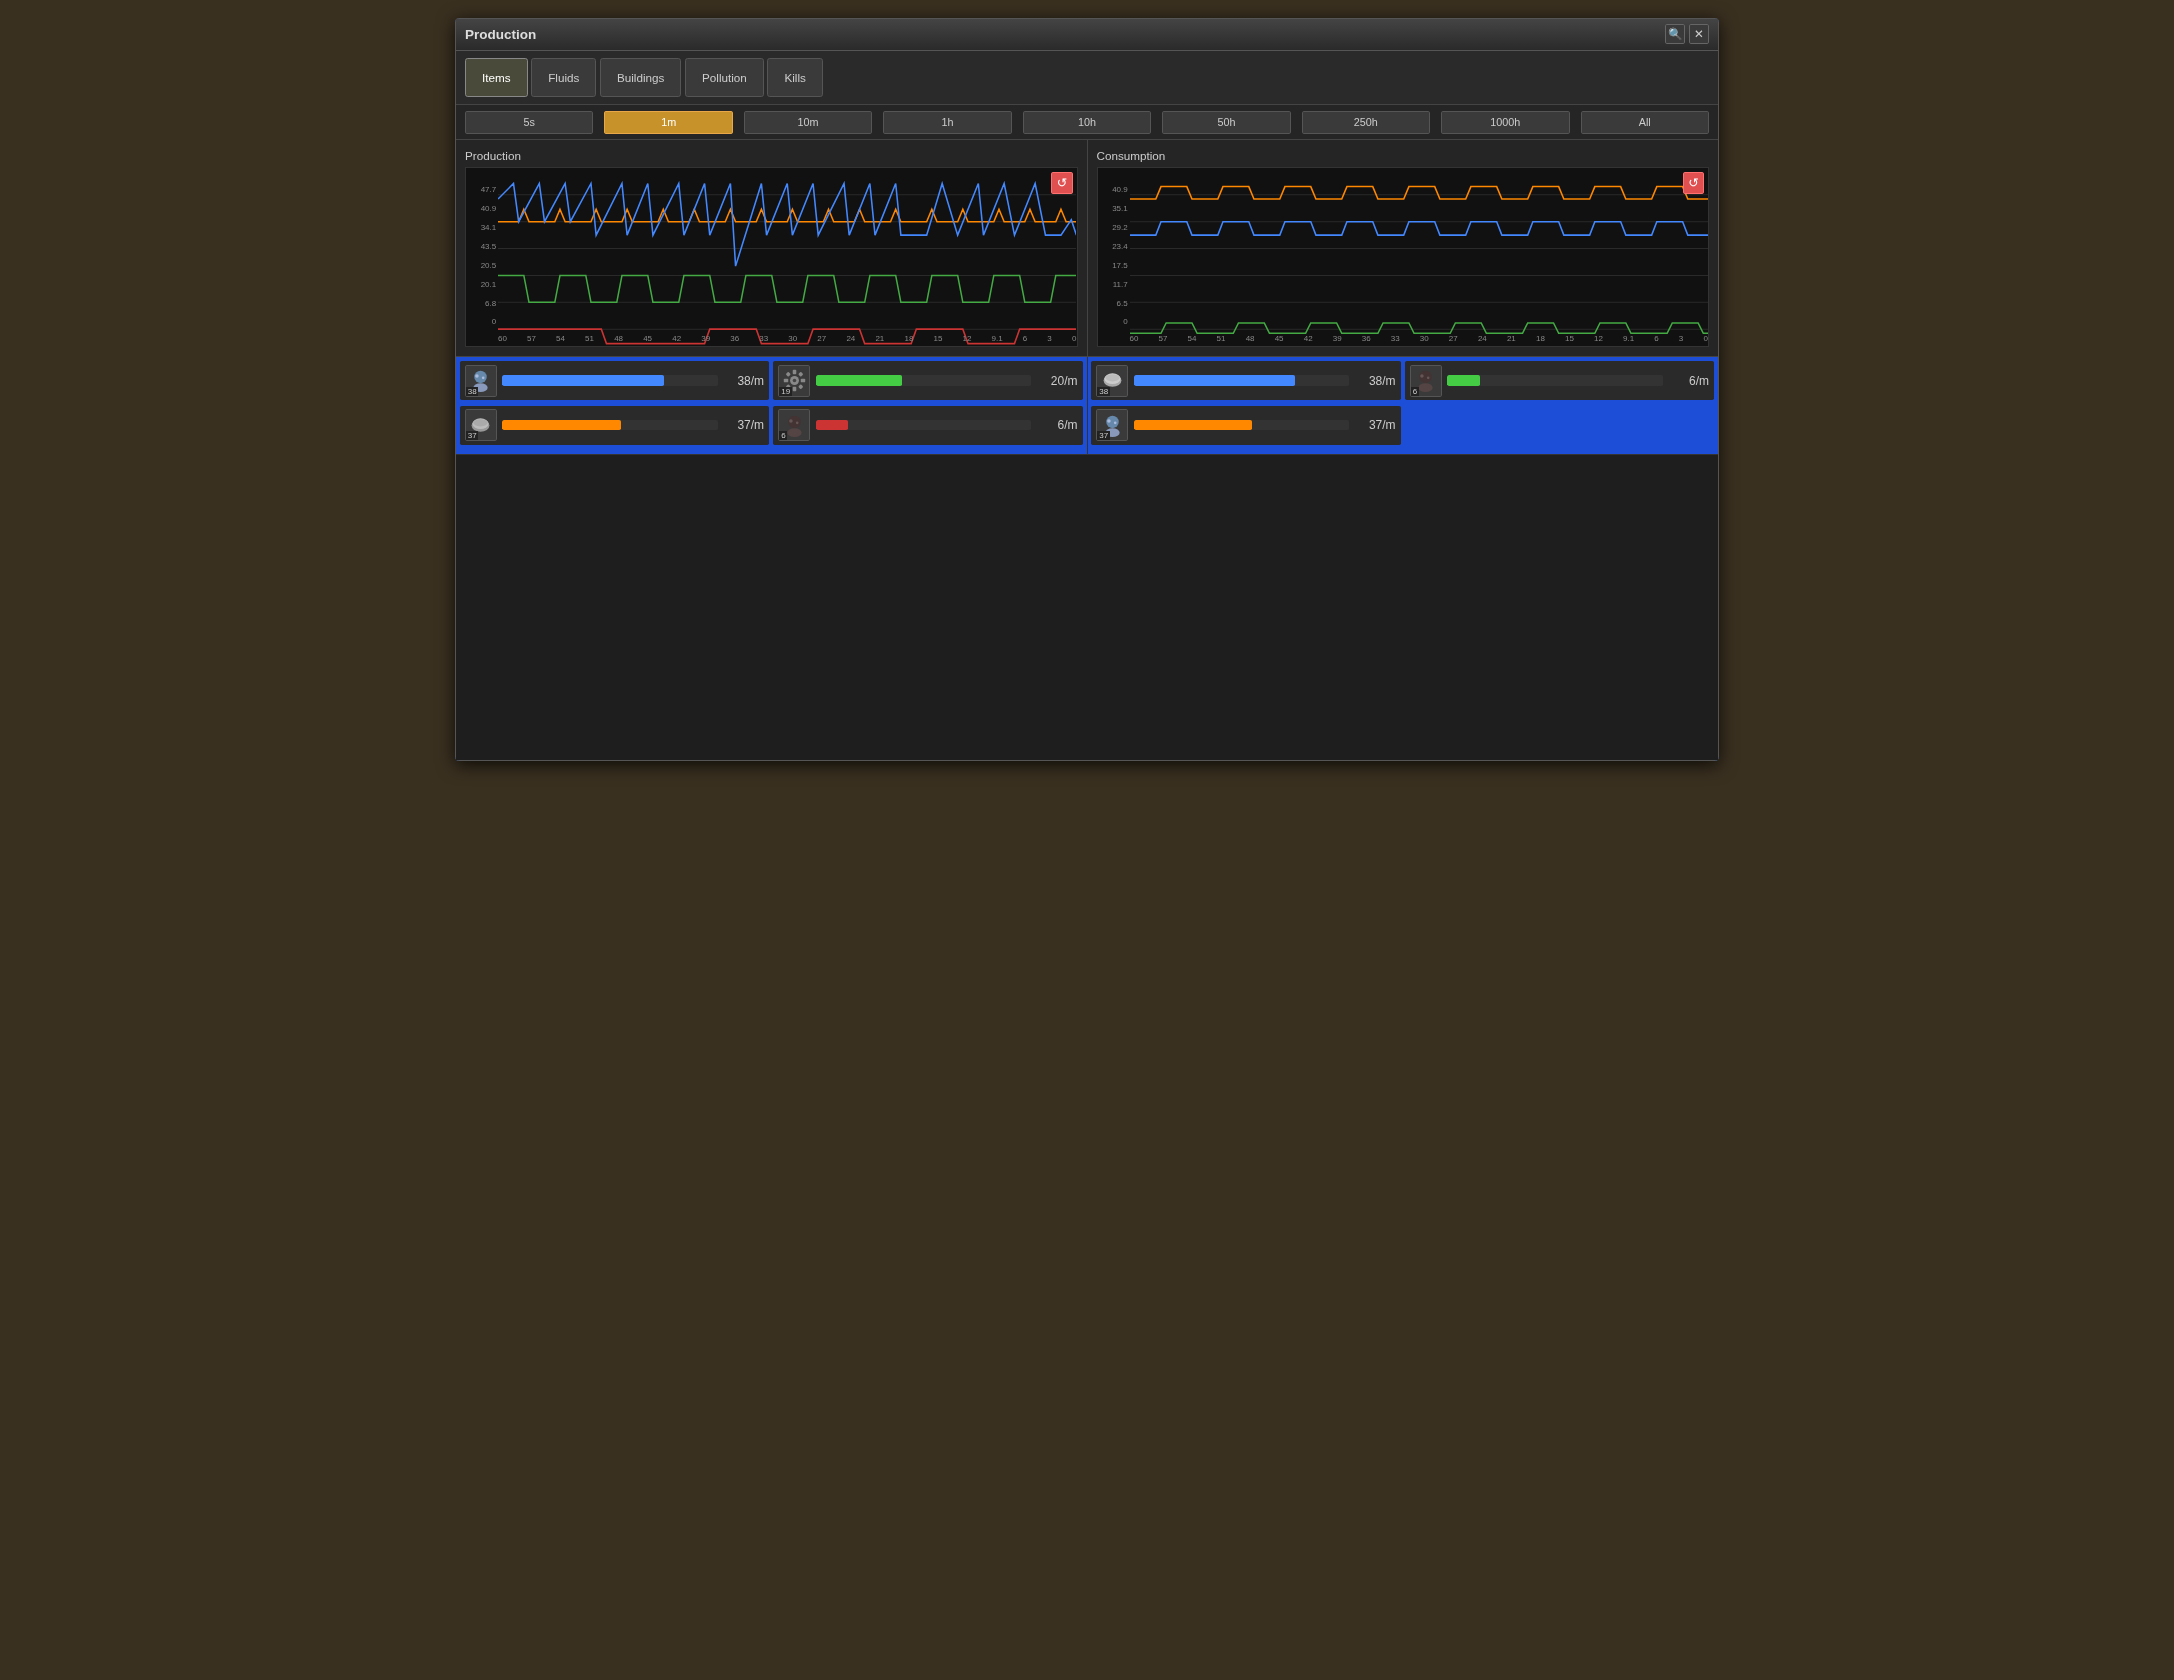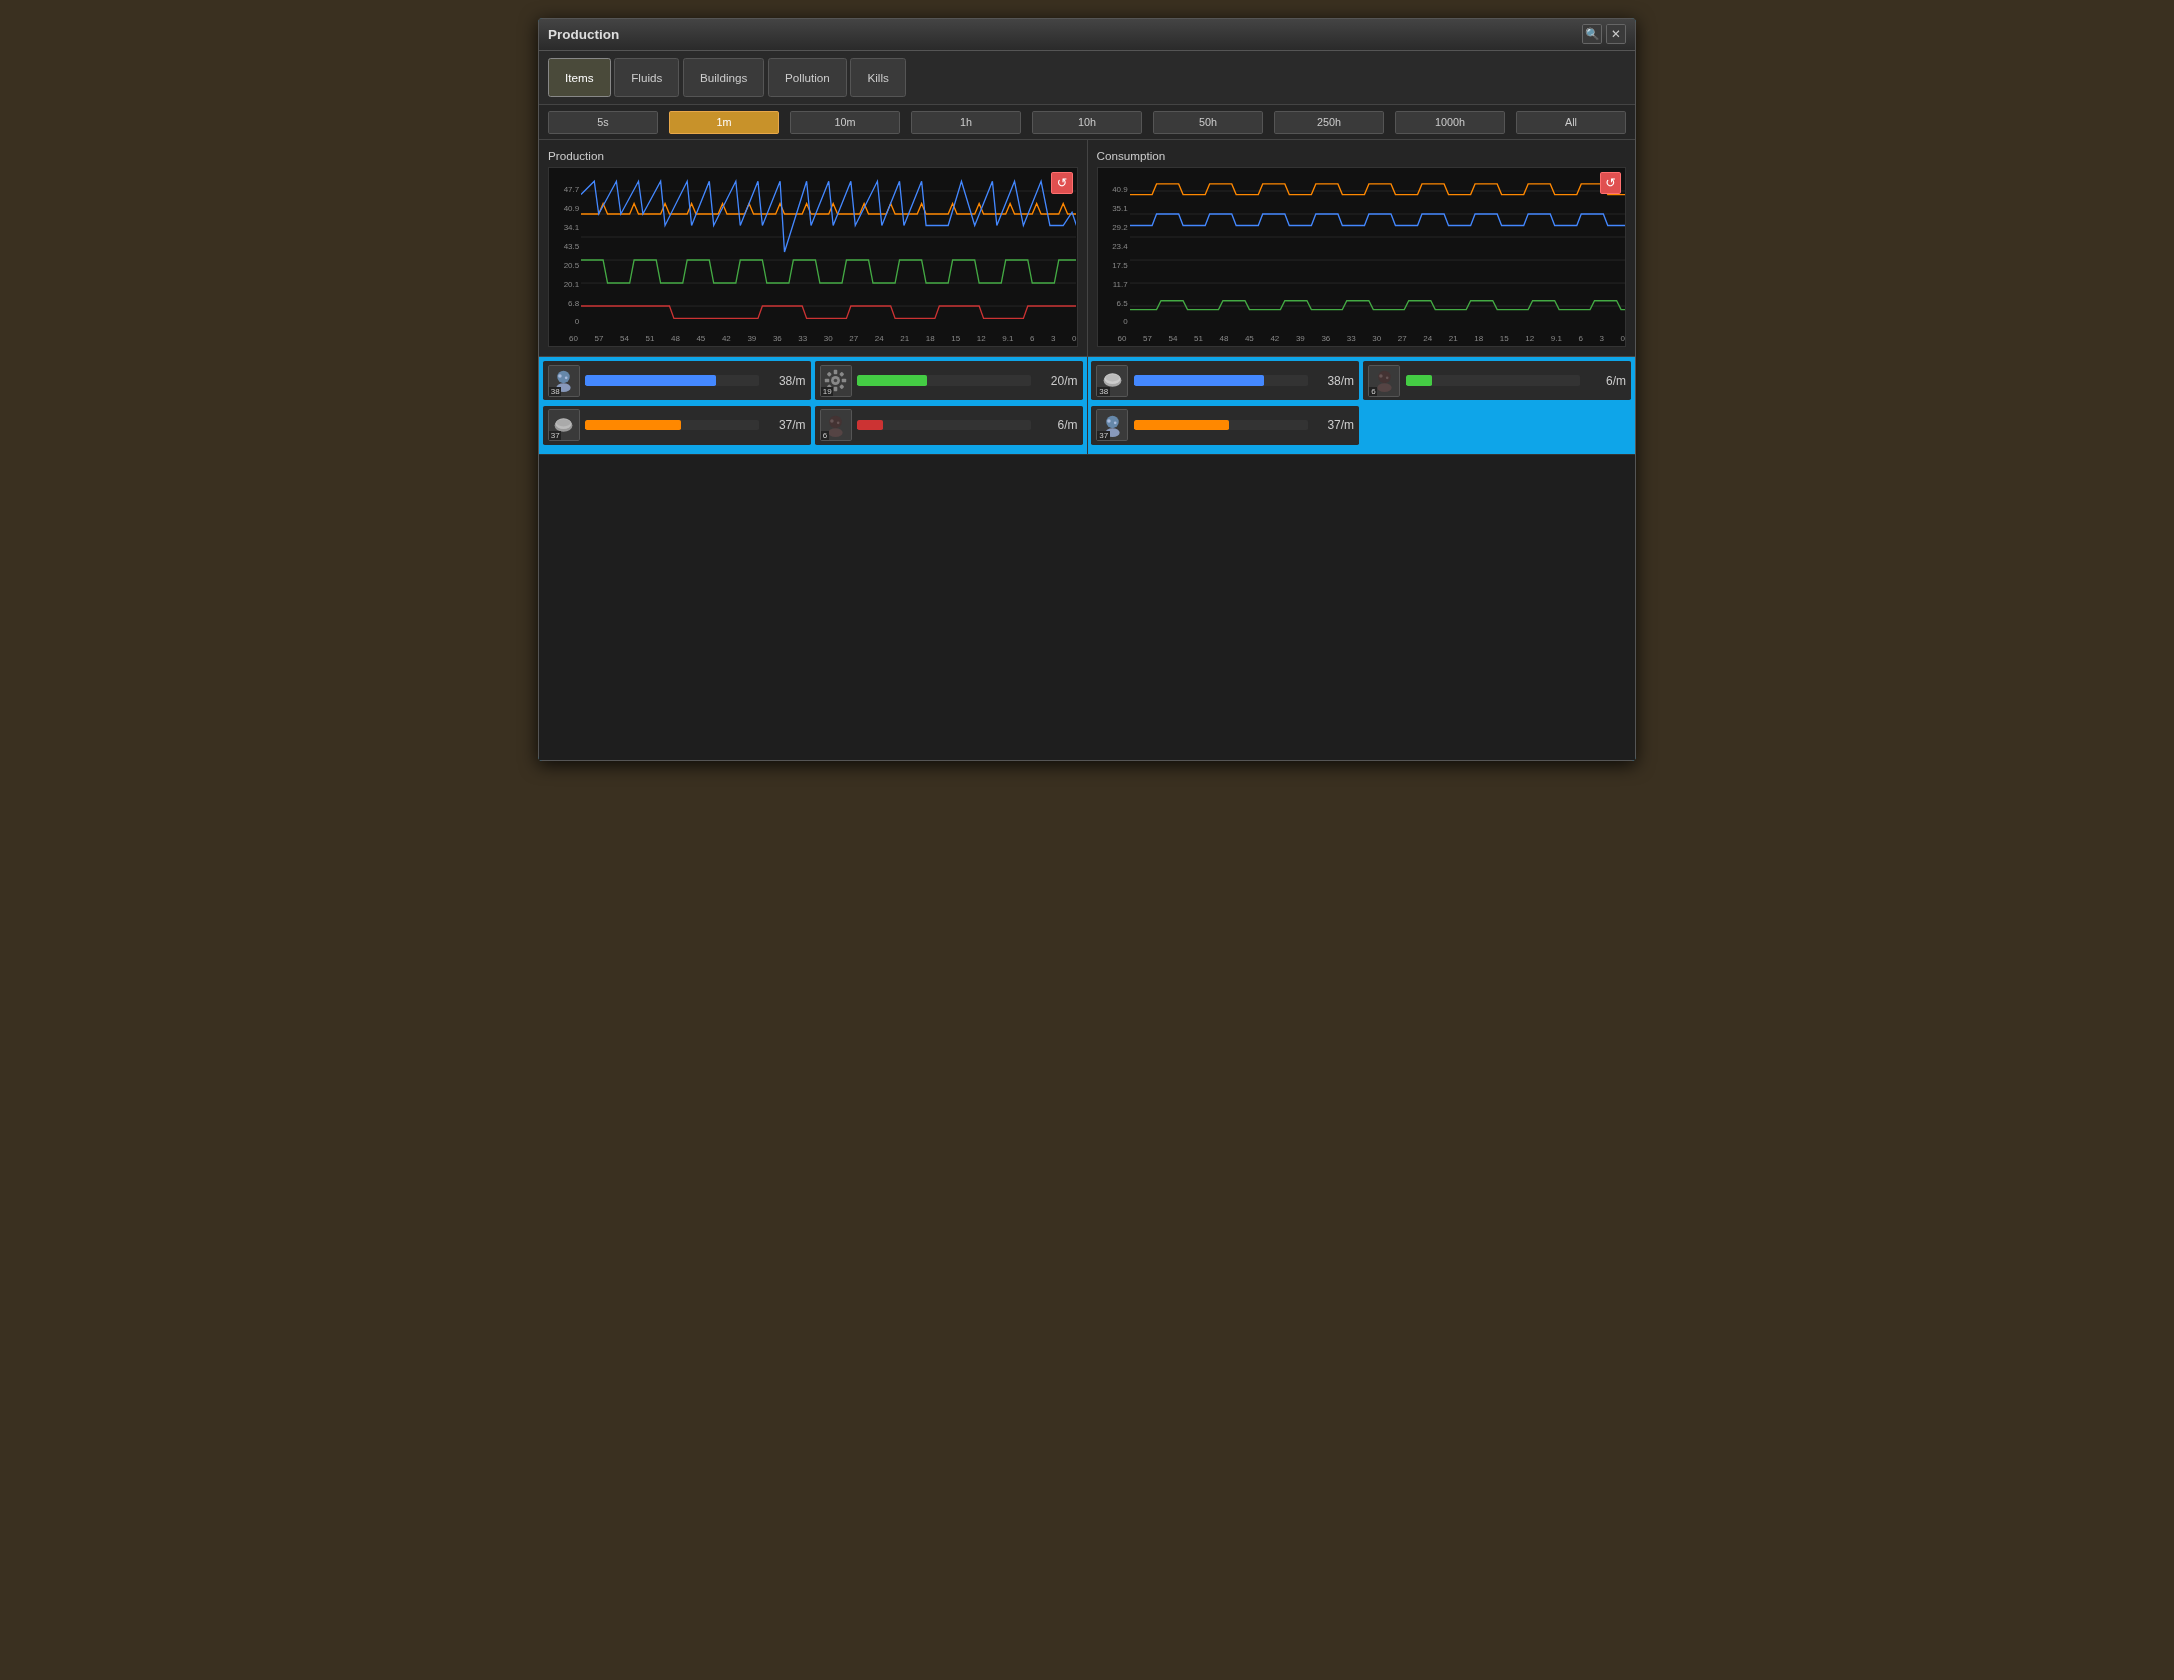--- a/index.html
+++ b/index.html
@@ -6,22 +6,22 @@
     body {
       background: #3a3020;
       font-family: 'Segoe UI', Arial, sans-serif;
       display: flex;
       justify-content: center;
       align-items: flex-start;
       min-height: 100vh;
       padding: 18px;
     }
     .window {
-      width: 1098px;
-      background: #0ea5e9;
+      width: 1264px;
+      background: #1d4ed8;
       border: 1.8px solid #555;
       border-radius: 3.6px;
       box-shadow: 0 3.6px 18px rgba(0,0,0,0.8);
     }
     .title-bar {
       background: linear-gradient(to bottom, #444, #2a2a2a);
       padding: 5.4px 9px;
       display: flex;
       justify-content: space-between;
       align-items: center;
@@ -148,21 +148,21 @@
       padding: 1.8px 1.8px;
     }
     .chart-y-label {
       color: #888;
       font-size: 8px;
       text-align: right;
     }
     .chart-x-labels {
       position: absolute;
       bottom: 0;
-      left: 20px;
+      left: 32px;
       right: 0;
       height: 16px;
       display: flex;
       justify-content: space-between;
       align-items: center;
     }
     .chart-x-label {
       color: #888;
       font-size: 8px;
     }

